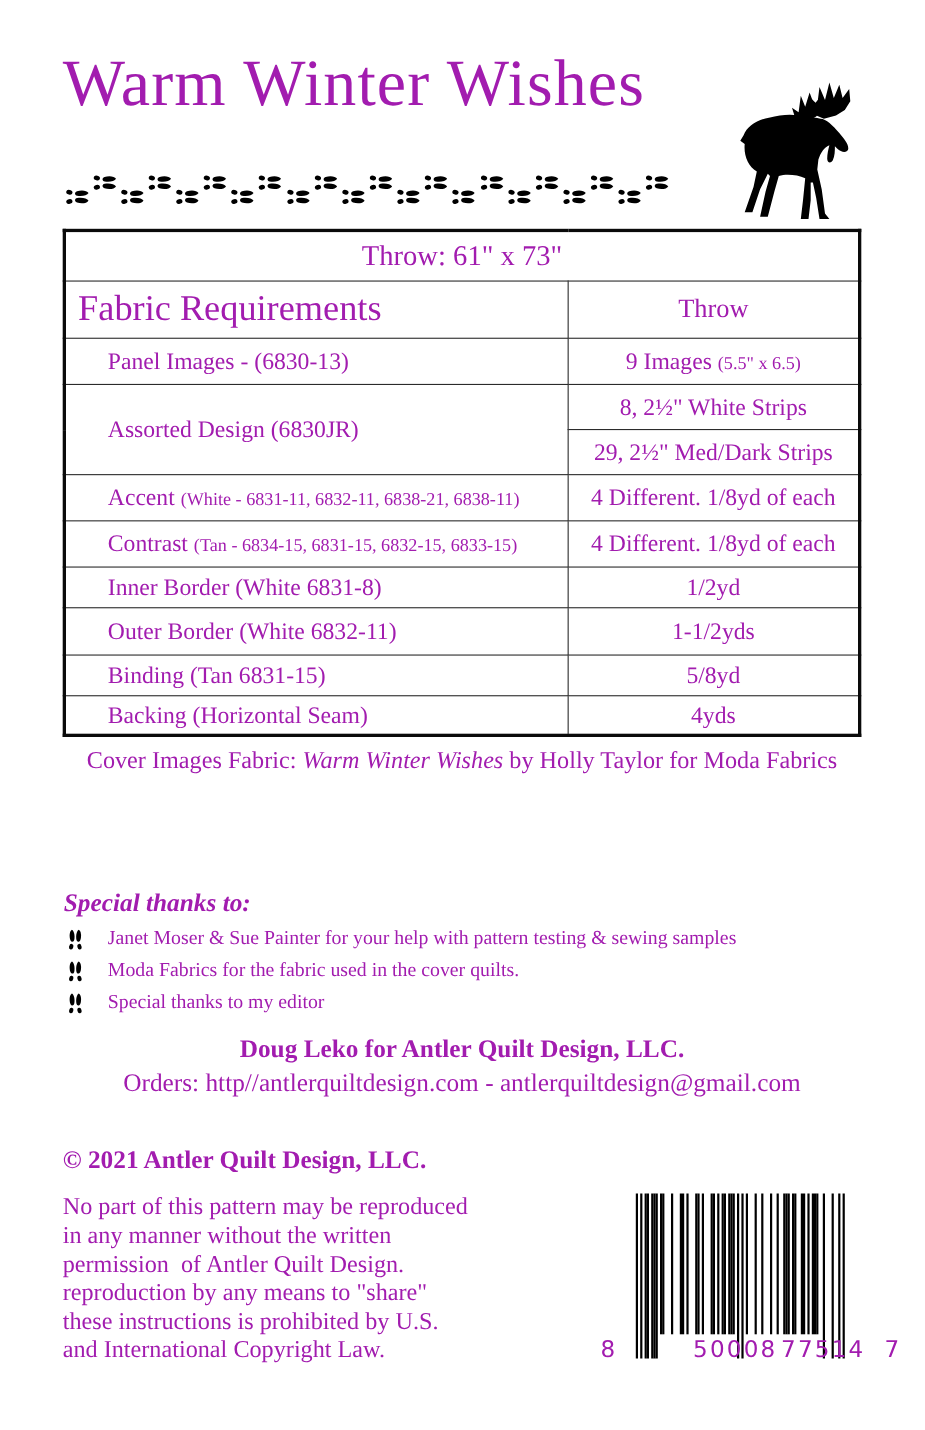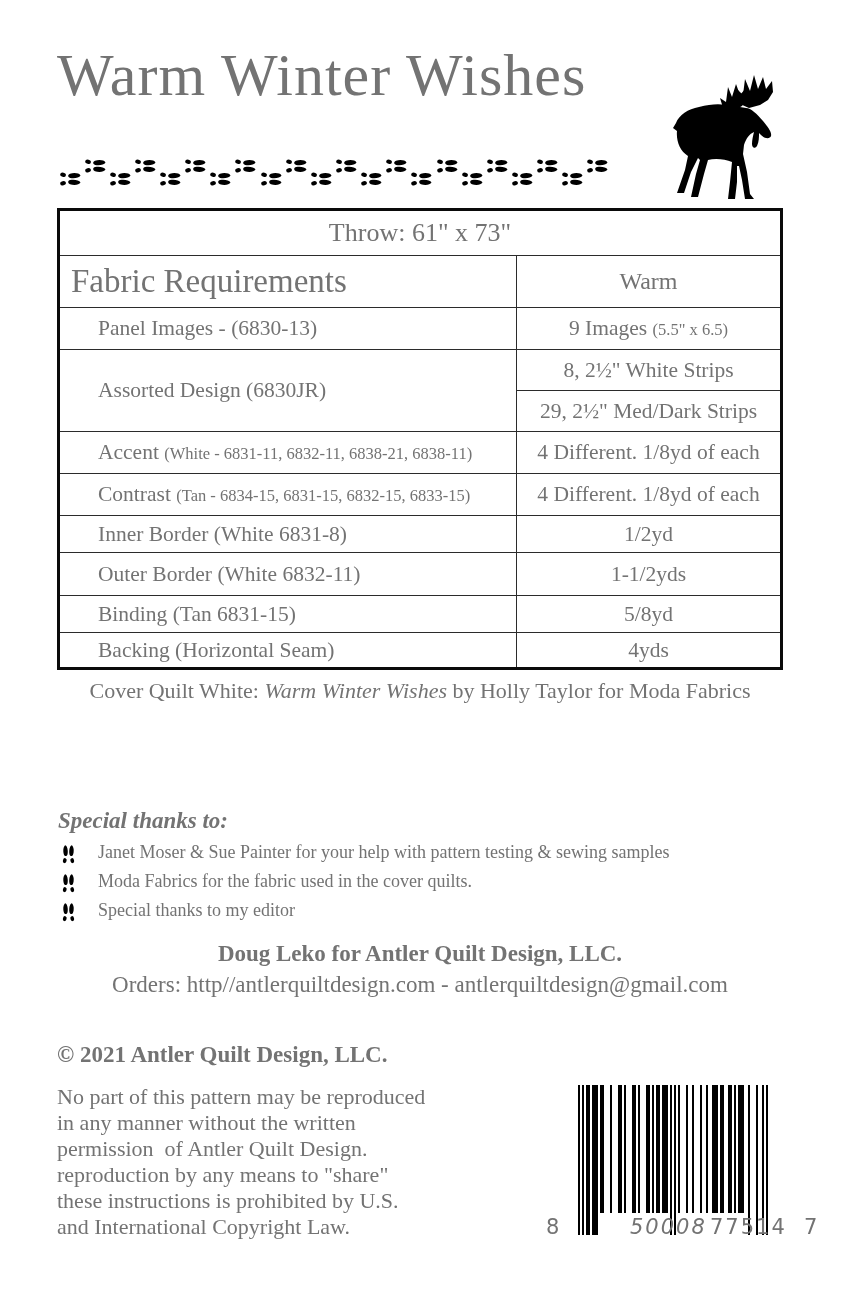--- a/index.html
+++ b/index.html
@@ -1,18 +1,18 @@
 <!DOCTYPE html>
 <html><head>
 <meta charset="utf-8">
 <style>
   html,body { margin:0; padding:0; background:#fff; }
   .page {
     position:relative; width:841px; height:1300px; background:#fff;
-    font-family:"Liberation Serif", serif; color:#737373; overflow:hidden;
+    font-family:"Liberation Serif", serif; color:#a21caf; overflow:hidden;
   }
   svg { display:block; }
 
   
   .title {
     position:absolute; left:57px; top:44px; font-size:60px; line-height:1.05;
     letter-spacing:1px; white-space:nowrap;
   }
   .moose { position:absolute; left:658px; top:70px; }
 
@@ -71,21 +71,21 @@
   .copyright .line { font-size:22px; line-height:26px; white-space:pre; }
 
   
   .barcode { position:absolute; left:545px; top:1085px; width:256px; height:160px;
              font-family:"DejaVu Sans", sans-serif; }
   .bars { position:absolute; left:33px; top:0; width:190px; height:150px; }
   .bar { position:absolute; top:0; width:2px; height:128px; background:#000; }
   .bar.ext { height:150px; }
   .bc-digit { position:absolute; top:130px; font-size:21px; }
   .bc-left  { left:1px; }
-  .bc-g1 { left:85px;  width:76px; text-align:center; letter-spacing:2px;font-style:italic; }
+  .bc-g1 { left:85px;  width:76px; text-align:center; letter-spacing:2px; }
   .bc-g2 { left:165px; width:76px; text-align:center; letter-spacing:2px; }
   .bc-right { left:259px; }
 </style>
 </head>
 <body>
 
 <svg width="0" height="0" style="position:absolute" aria-hidden="true">
   <symbol id="hoof" viewBox="0 0 20 26">
     <path d="M5.8 1.2 C8.6 2.6 9.6 8.6 8.7 13.4 C8.1 16.4 4.9 16.5 3.9 13.6 C2.3 8.8 3.0 2.8 5.8 1.2 Z"></path>
     <path d="M14.2 1.2 C11.4 2.6 10.4 8.6 11.3 13.4 C11.9 16.4 15.1 16.5 16.1 13.6 C17.7 8.8 17.0 2.8 14.2 1.2 Z"></path>
@@ -223,21 +223,21 @@
     <colgroup>
         <col style="width:458px">
         <col>
       </colgroup>
     <tbody>
       <tr>
         <td class="cap" colspan="2">Throw: 61" x 73"</td>
       </tr>
       <tr>
         <td class="hl">Fabric Requirements</td>
-        <td class="hr">Warm</td>
+        <td class="hr">Throw</td>
       </tr>
       <tr class="r-std">
         <td class="lab"><span>Panel Images - (6830-13)</span></td>
         <td class="val"><span>9 Images</span> <span class="sm">(5.5" x 6.5)</span></td>
       </tr>
       <tr class="r-sub">
         <td class="lab" rowspan="2"><span>Assorted Design (6830JR)</span></td>
         <td class="val"><span>8, 2½" White Strips</span></td>
       </tr>
       <tr class="r-sub">
@@ -263,21 +263,21 @@
         <td class="lab"><span>Binding (Tan 6831-15)</span></td>
         <td class="val"><span>5/8yd</span></td>
       </tr>
       <tr class="r-last">
         <td class="lab"><span>Backing (Horizontal Seam)</span></td>
         <td class="val"><span>4yds</span></td>
       </tr>
     </tbody>
   </table>
 
-  <div class="cover-note"><span>Cover Quilt White: </span><span class="it">Warm Winter Wishes</span><span> by Holly Taylor for Moda Fabrics</span></div>
+  <div class="cover-note"><span>Cover Images Fabric: </span><span class="it">Warm Winter Wishes</span><span> by Holly Taylor for Moda Fabrics</span></div>
 
   <div class="thanks">
     <div class="thanks-heading">Special thanks to:</div>
     <div class="thanks-list">
       <div class="thanks-item">
         <span class="bullet">
             <svg viewBox="0 0 20 26" width="15" height="20" fill="#000">
               <use href="#hoof"></use>
             </svg>
           </span>

